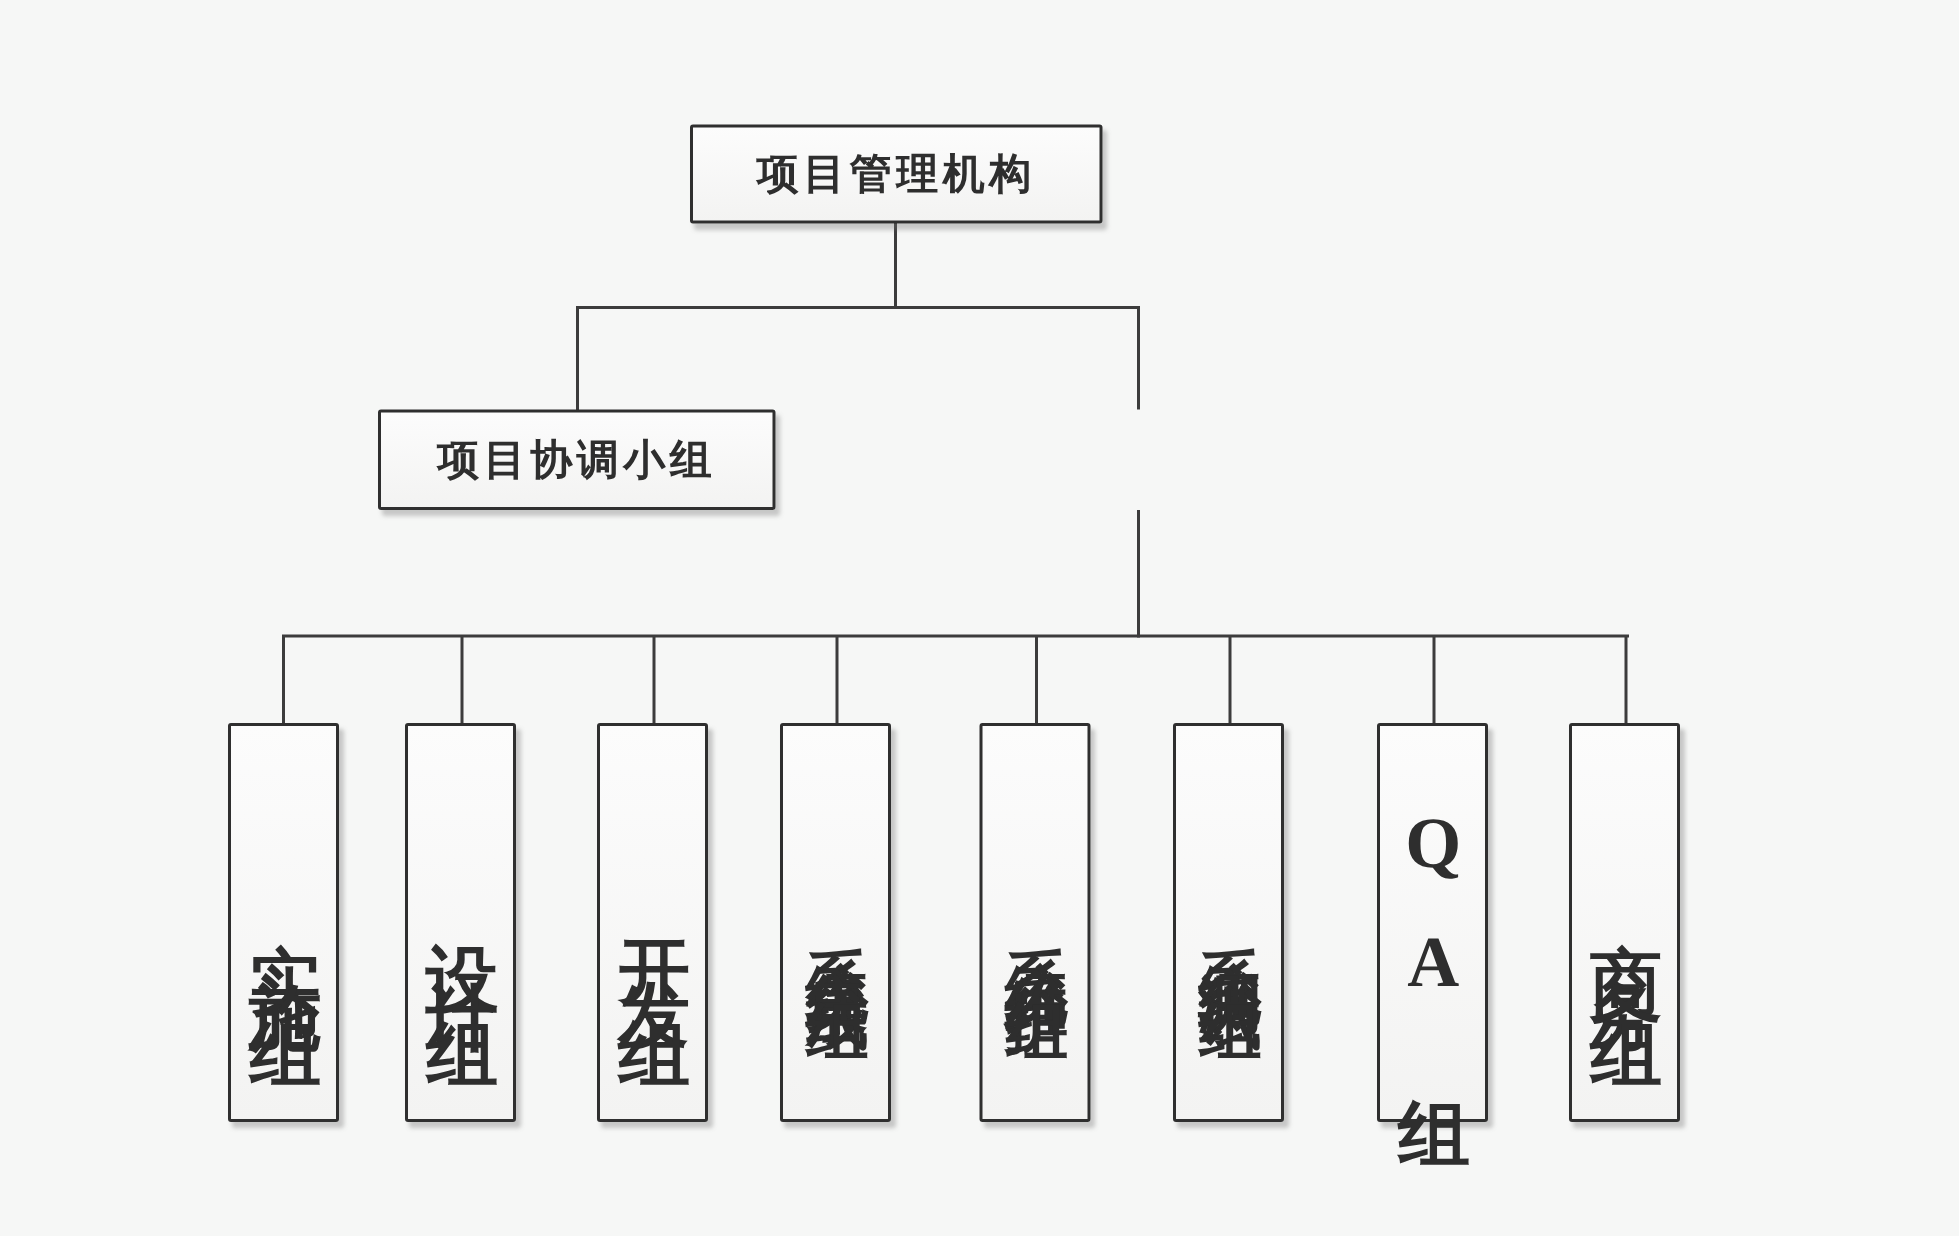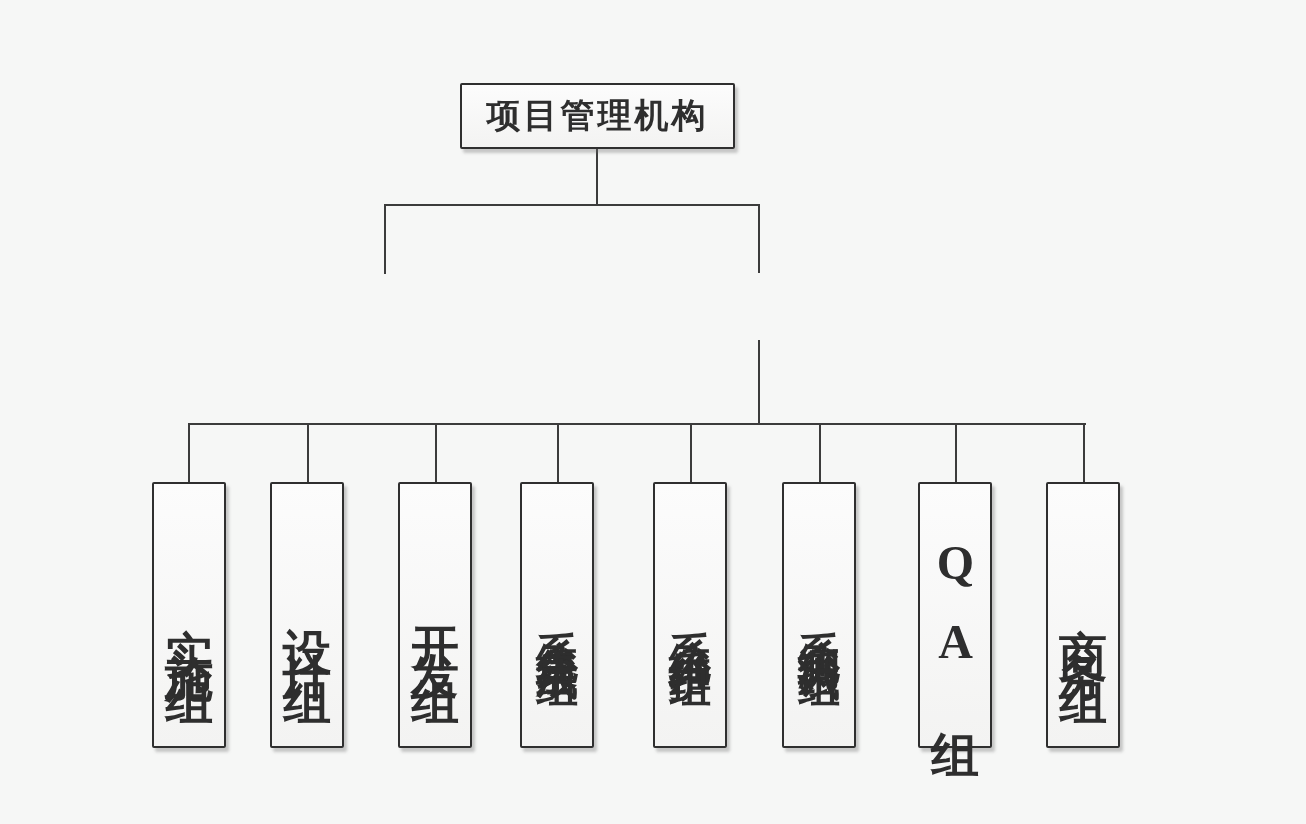--- a/index.html
+++ b/index.html
@@ -29,21 +29,21 @@
     border: 2px solid #2f2f2f;
     border-radius: 2px;
     background: linear-gradient(180deg, #fcfcfc 0%, #f3f3f2 100%);
     box-shadow: 3px 4px 3px rgba(110,110,110,0.35);
     display: flex;
     align-items: center;
     justify-content: center;
     color: #2e2e2e;
   }
   .node.wide {
-    font-size: 34px;
+    font-size: 28px;
     letter-spacing: 3px;
     font-weight: 600;
     white-space: nowrap;
   }
   .node.tall .vtext {
     writing-mode: vertical-rl;
     text-orientation: upright;
     font-weight: 600;
     white-space: nowrap;
   }
@@ -75,20 +75,23 @@
   <div class="line v" style="left:557px; top:424px; height:59px;"></div>
   <div class="line v" style="left:690px; top:424px; height:59px;"></div>
   <div class="line v" style="left:819px; top:424px; height:59px;"></div>
   <div class="line v" style="left:955px; top:424px; height:59px;"></div>
   <div class="line v" style="left:1083px; top:424px; height:59px;"></div>
 
   <div class="node wide" style="left:460px; top:83px; width:275px; height:66px;">
     <span>项目管理机构</span>
   </div>
 
+  <div class="node wide" style="left:252px; top:273px; width:265px; height:67px;">
+    <span>项目协调小组</span>
+  </div>
 
   <div class="node tall" style="left:152px; top:482px; width:74px; height:266px;">
     <span class="vtext v3">实施组</span>
   </div>
   <div class="node tall" style="left:270px; top:482px; width:74px; height:266px;">
     <span class="vtext v3">设计组</span>
   </div>
   <div class="node tall" style="left:398px; top:482px; width:74px; height:266px;">
     <span class="vtext v3">开发组</span>
   </div>

